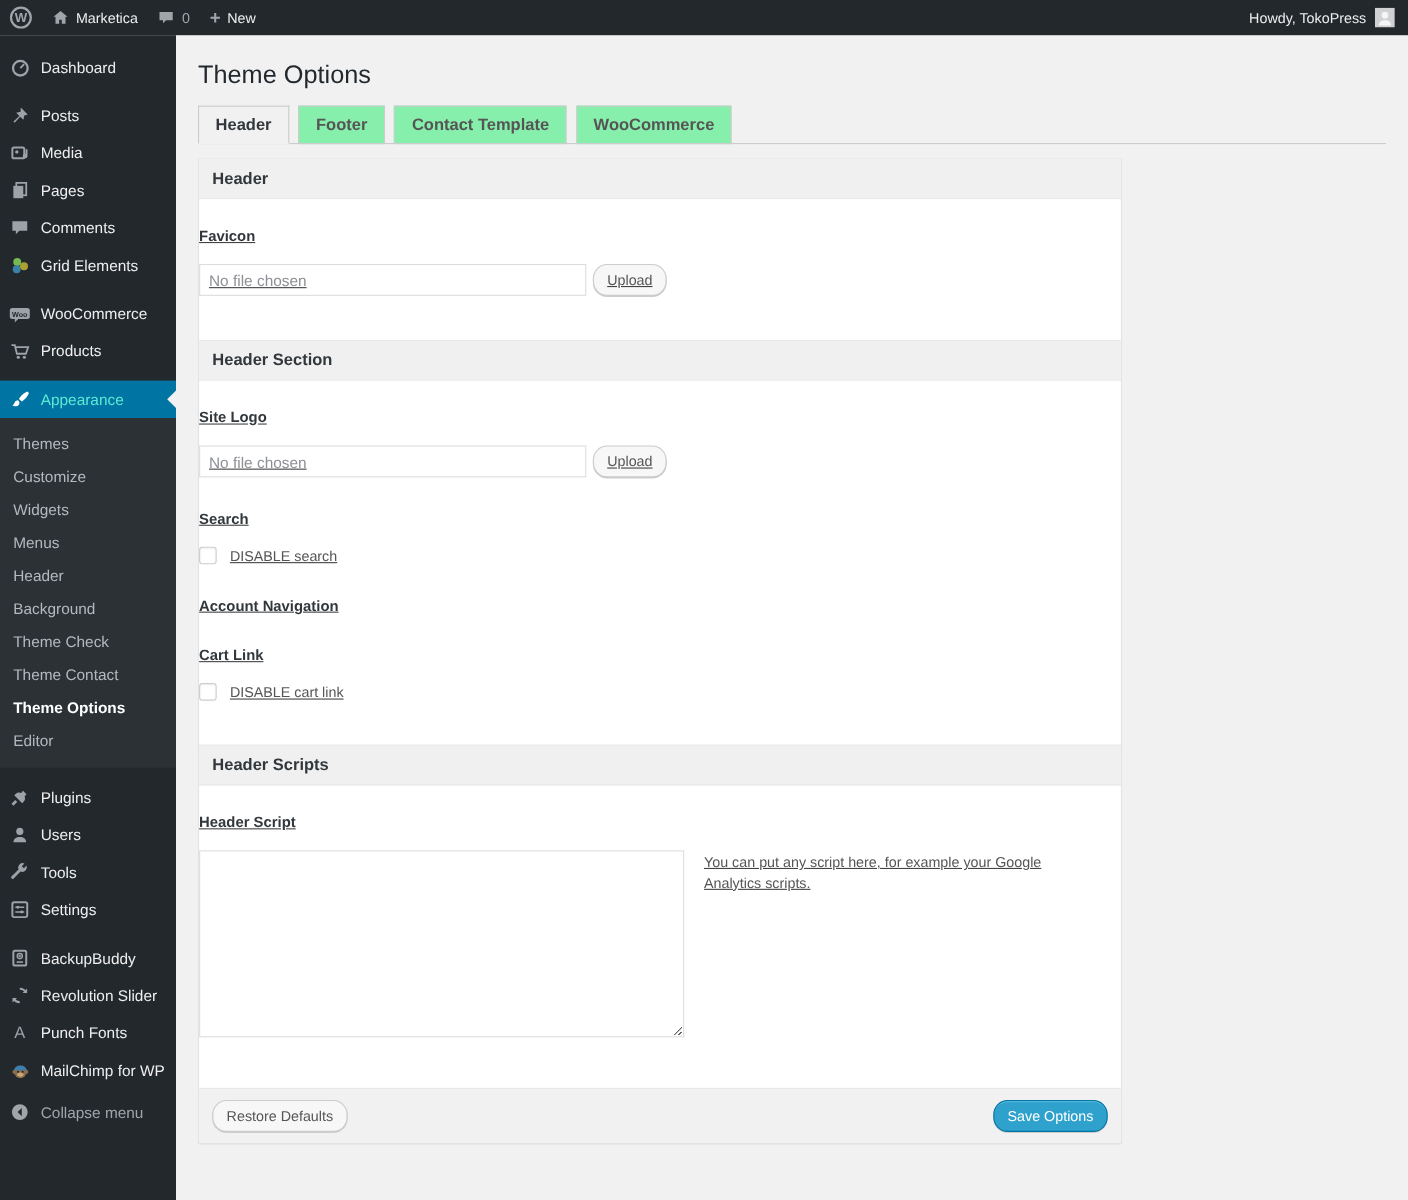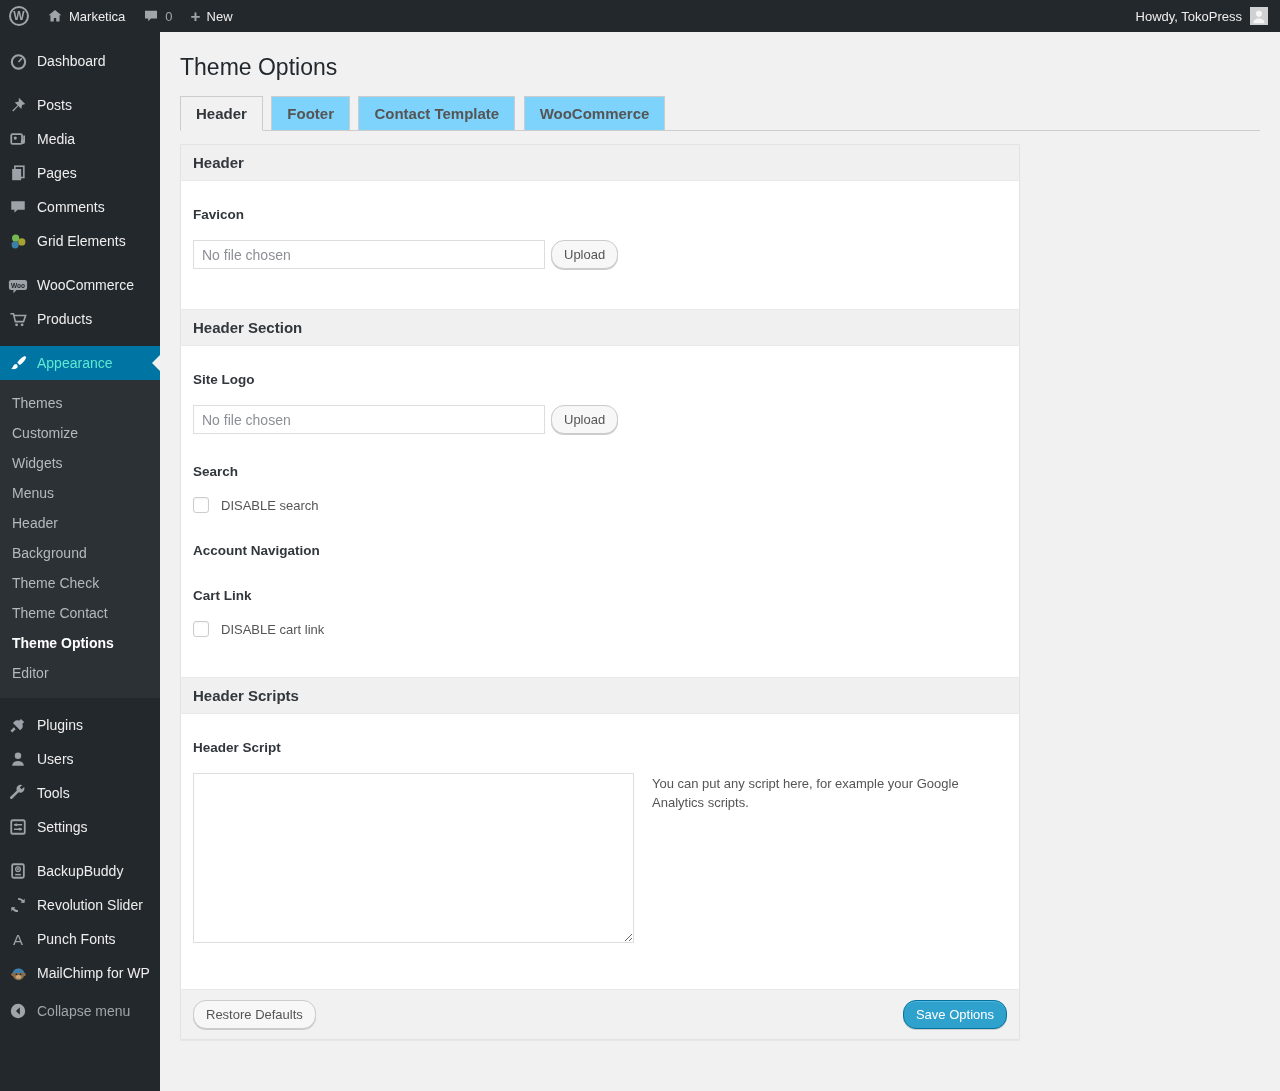--- a/index.html
+++ b/index.html
@@ -54,35 +54,35 @@
   .punch-a { font-size:15px; color:#9ca2a7; }
   .collapse-label { color:#a0a5aa; }
 
   
   .content { margin-left:160px; padding:53px 20px 24px; }
   .page-title { font-size:23px; font-weight:normal; color:#23282d; line-height:29px; }
 
   .tabs { margin-top:14px; border-bottom:1px solid #ccc; padding-left:0; }
   .nav-tab {
     display:inline-block; margin:0 4px -1px 0; padding:8px 15px;
-    border:1px solid #ccc; background:#7dd3fc; color:#555;
+    border:1px solid #ccc; background:#86efac; color:#555;
     font-size:15px; font-weight:600; line-height:17px; cursor:pointer;
   }
   .nav-tab.active { background:#f1f1f1; border-bottom-color:#f1f1f1; color:#32373c; font-weight:bold; }
 
   .panel {
     width:840px; margin-top:13px; background:#fff;
     border:1px solid #e3e3e3; box-shadow:0 1px 1px rgba(0,0,0,.04);
   }
   .strip {
     background:#f0f0f0; border-top:1px solid #e9e9e9; border-bottom:1px solid #e9e9e9;
     padding:9px 12px; font-size:15px; font-weight:bold; color:#32373c;
   }
   .panel .strip:first-child { border-top:none; }
-  .fbody { padding:26px 12px 20px; }
+  .fbody { padding:26px 0 20px;text-decoration:underline; }
   .flabel { font-size:13.5px; font-weight:bold; color:#32373c; margin-bottom:18px; }
   .sub { margin-bottom:30px; }
   .sub:last-child { margin-bottom:20px; }
   .filerow { display:flex; gap:6px; align-items:center; }
   .file-input {
     width:352px; height:29px; border:1px solid #ddd; background:#fff;
     padding:4px 8px; font-size:14px; color:#8c8f94; font-family:inherit;
   }
   .button {
     display:inline-block; background:#f7f7f7; border:1px solid #ccc; border-radius:13px;

